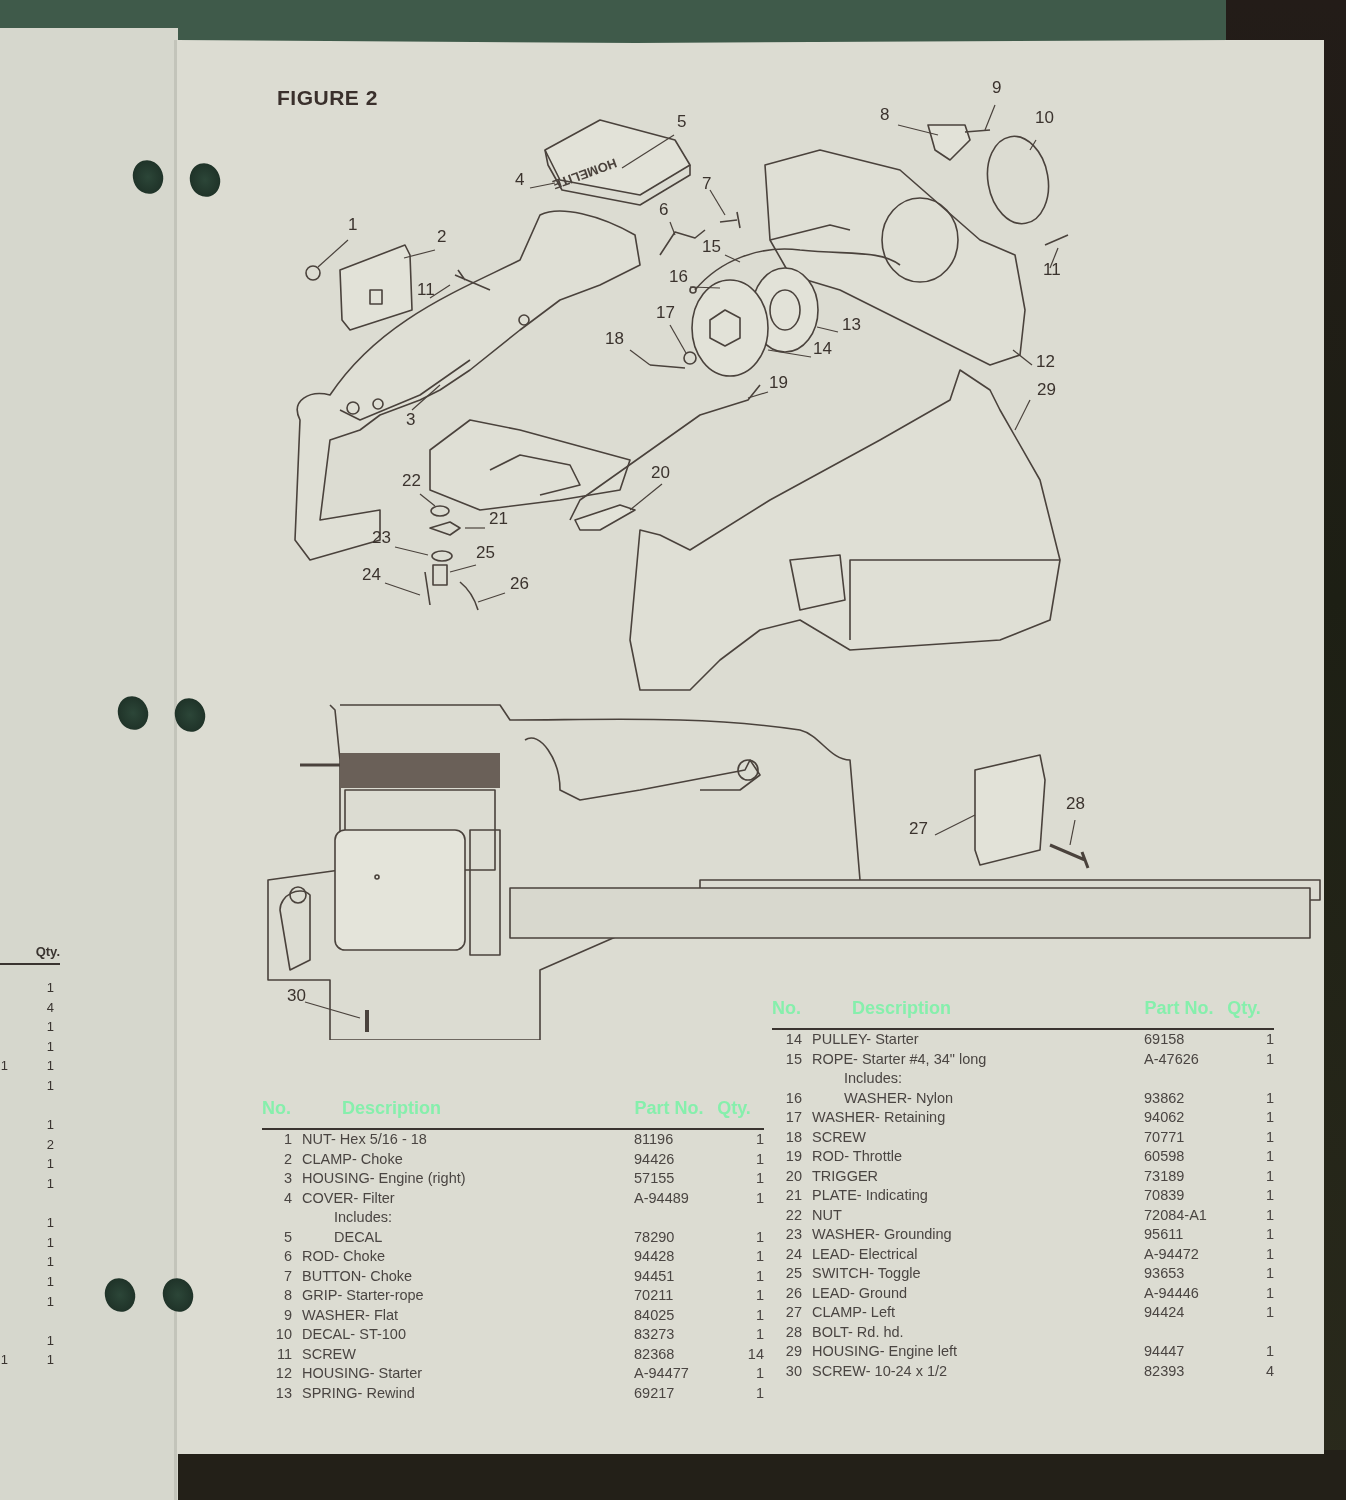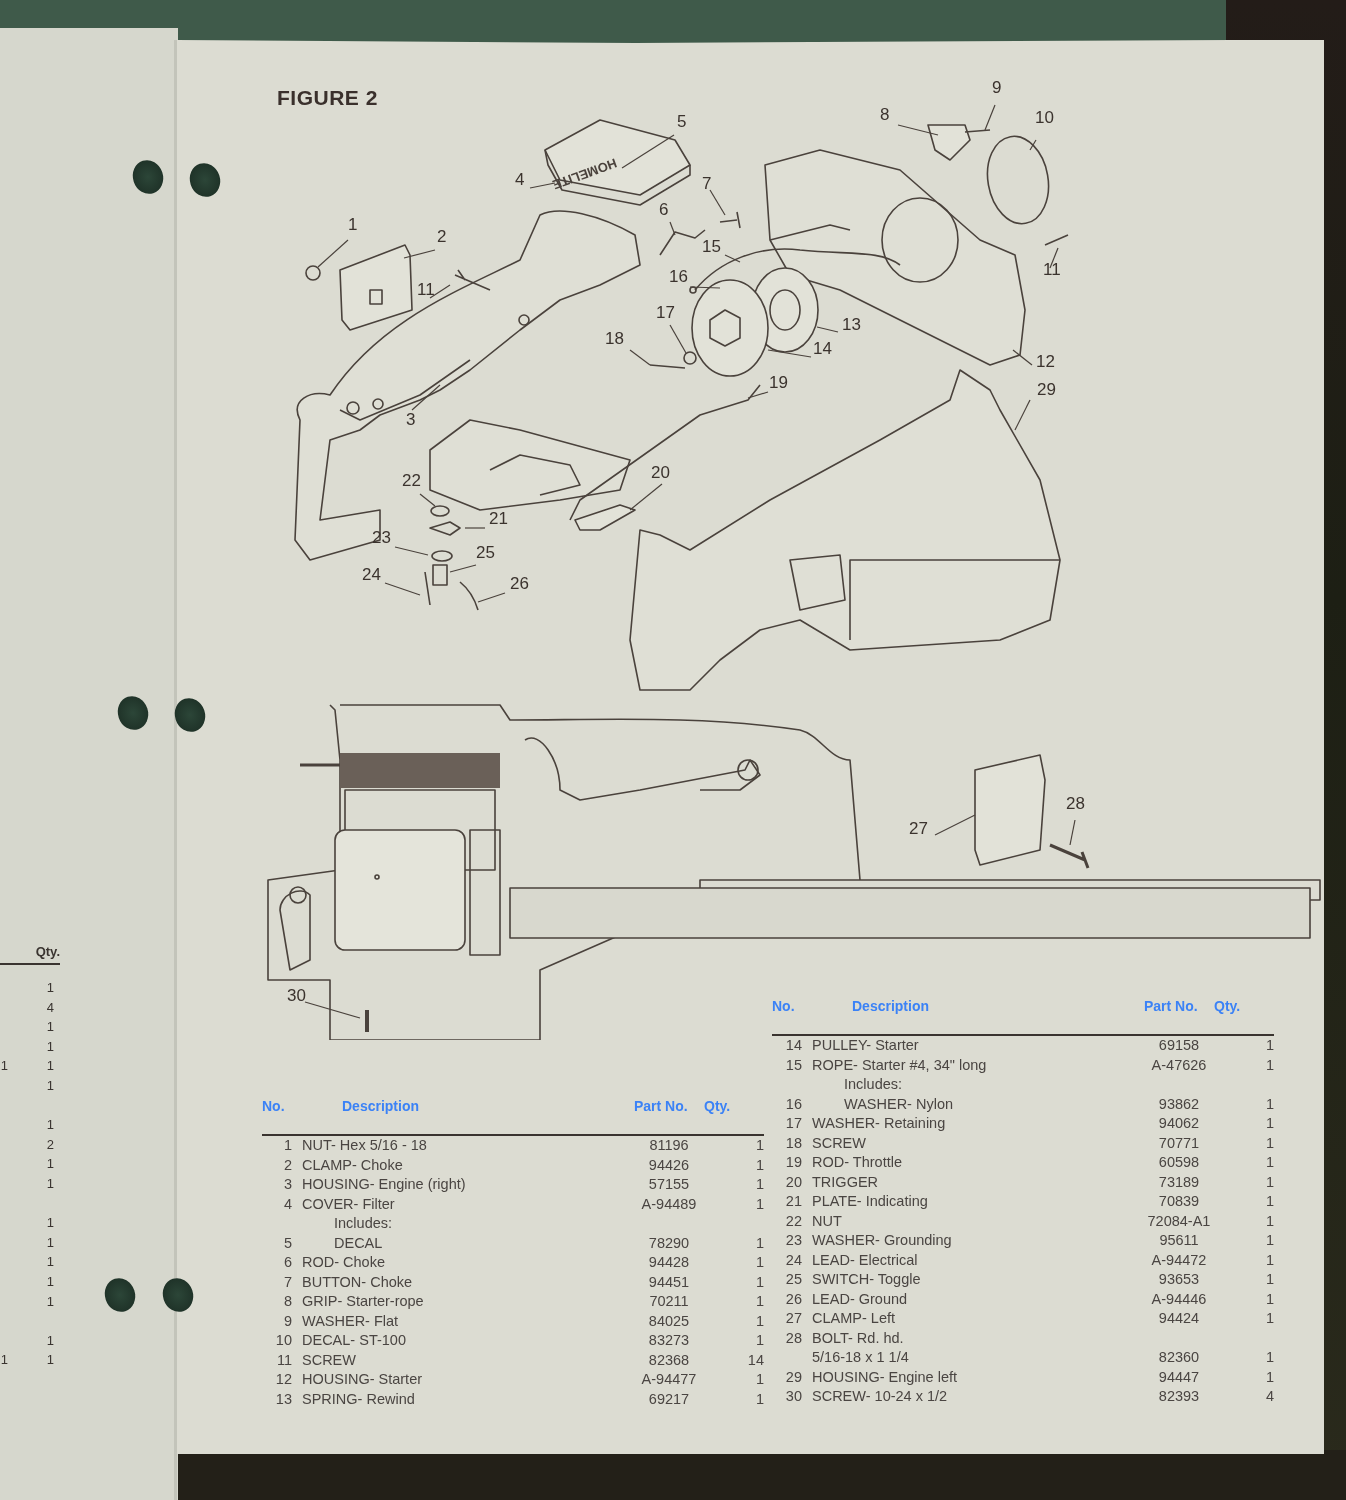--- a/index.html
+++ b/index.html
@@ -11,27 +11,27 @@
   .right-page{position:absolute;left:176px;top:40px;width:1148px;height:1414px;background:#dcdcd2;clip-path:polygon(0 0,40% 3px,92% 0,100% 0,101% 100%,0 100%);}
   .gutter{position:absolute;left:174px;top:40px;width:3px;height:1460px;background:#c3c4ba;}
   .hole{position:absolute;width:30px;height:34px;border-radius:50%;background:radial-gradient(#2c4638,#1a2b22);transform:rotate(-18deg);}
   .lp-qty{position:absolute;left:0;top:944px;width:60px;}
   .lp-qty .hdr{font-weight:bold;font-size:13px;text-align:right;padding-bottom:4px;border-bottom:2px solid #3a3430;}
   .lp-qty .v{position:absolute;right:6px;font-size:13px;}
   .fig-title{position:absolute;left:277px;top:86px;font-size:21px;font-weight:bold;color:#3a302c;letter-spacing:.5px;}
   .diagram{position:absolute;left:176px;top:40px;}
   .callout{position:absolute;font-size:17px;color:#3b332e;}
   table.parts{position:absolute;border-collapse:collapse;font-size:14.5px;color:#4a4542;}
-  table.parts th{font-weight:bold;font-size:14px;text-align:left;padding:0 0 20px 0;border-bottom:2px solid #3a3430;color:#3b82f6;}
+  table.parts th{font-weight:bold;font-size:18px;text-align:left;padding:0 0 9px 0;border-bottom:2px solid #3a3430;color:#86efac;}
   table.parts td{padding:0;height:19.5px;line-height:19.5px;white-space:nowrap;}
   table.parts td.no{width:30px;text-align:right;padding-right:10px;}
   table.parts td.desc{width:300px;}
-  table.parts td.pn{width:70px;text-align:center;}
+  table.parts td.pn{width:70px;text-align:left;}
   table.parts td.qty{width:60px;text-align:right;}
-  table.parts th.pn,table.parts th.qty{text-align:left;}
+  table.parts th.pn,table.parts th.qty{text-align:center;}
   table.parts td.indent1{padding-left:32px;}
   #tbl-left{left:262px;top:1098px;}
   #tbl-right{left:772px;top:998px;}
 </style>
 </head>
 <body>
 
 <div class="backdrop-top"></div>
 <div class="backdrop-right"></div>
 <div class="backdrop-bottom"></div>
@@ -425,26 +425,20 @@
         <td class="pn">94424</td>
         <td class="qty">1</td>
       </tr>
       <tr>
         <td class="no">28</td>
         <td class="desc">BOLT- Rd. hd.</td>
         <td class="pn"></td>
         <td class="qty"></td>
       </tr>
       <tr>
-        <td class="no"></td>
-        <td class="desc">5/16-18 x 1 1/4</td>
-        <td class="pn">82360</td>
-        <td class="qty">1</td>
-      </tr>
-      <tr>
         <td class="no">29</td>
         <td class="desc">HOUSING- Engine left</td>
         <td class="pn">94447</td>
         <td class="qty">1</td>
       </tr>
       <tr>
         <td class="no">30</td>
         <td class="desc">SCREW- 10-24 x 1/2</td>
         <td class="pn">82393</td>
         <td class="qty">4</td>

